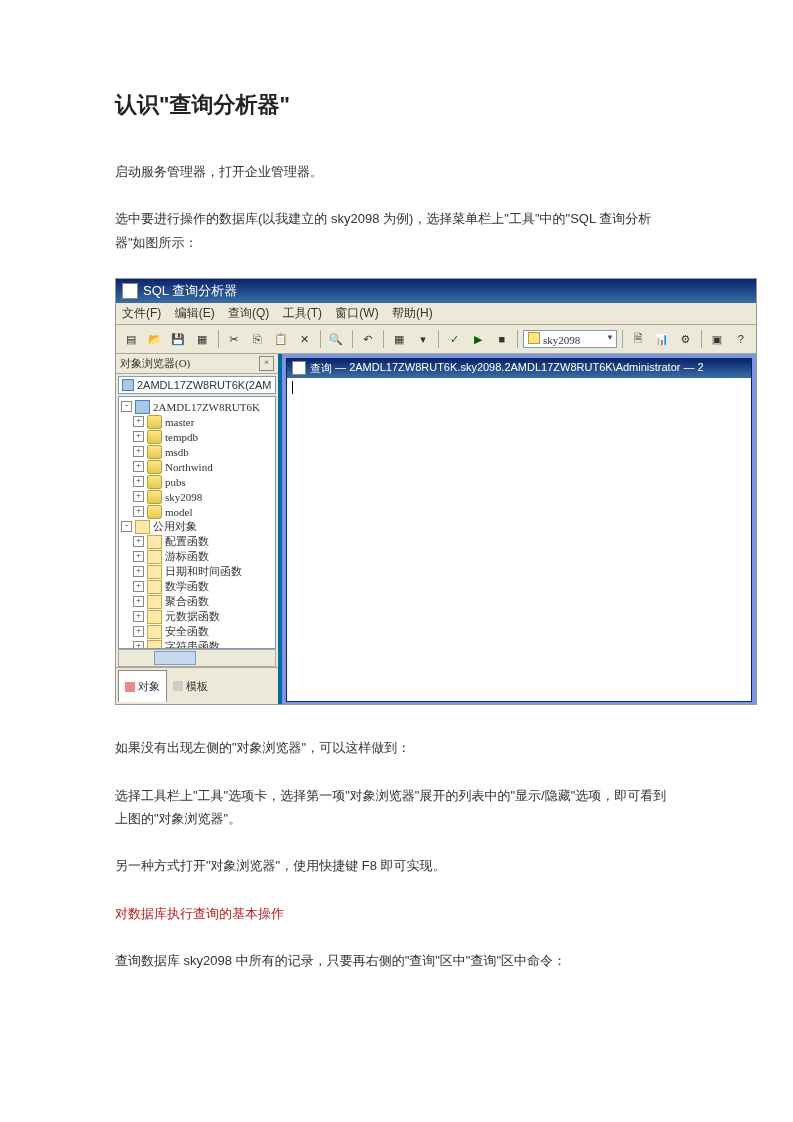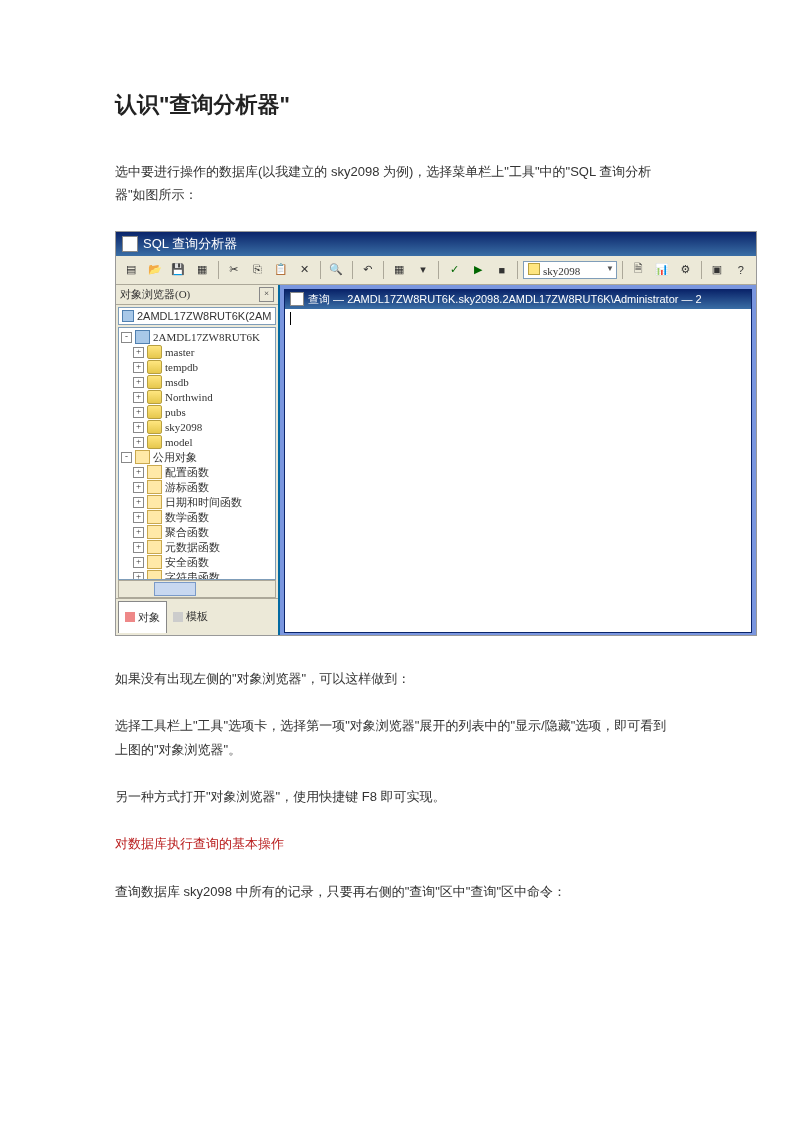--- a/index.html
+++ b/index.html
@@ -11,53 +11,62 @@
 .ss-titlebar{background:linear-gradient(to bottom,#0a246a,#3a6ea5);color:#fff;padding:3px 6px;display:flex;align-items:center;font-size:13px;font-family:SimSun,Arial}
 .ss-titlebar .ticon{display:inline-block;width:14px;height:14px;background:#fff;margin-right:5px;border:1px solid #888}
 .ss-menubar{background:#ece9d8;padding:2px 6px;font-size:12px;font-family:SimSun,Arial;border-bottom:1px solid #aca899}
 .ss-menubar span{margin-right:10px}
 .ss-toolbar{background:#ece9d8;padding:3px 5px;border-bottom:1px solid #aca899;display:flex;align-items:center;gap:3px}
 .tb-btn{width:20px;height:20px;background:#ece9d8;border:1px solid transparent;display:inline-flex;align-items:center;justify-content:center;font-size:11px;color:#333}
 .tb-sep{width:1px;height:18px;background:#aca899;margin:0 2px}
 .tb-sel{border:1px solid #7f9db9;background:#fff;padding:1px 18px 1px 4px;font-size:11px;font-family:SimSun;position:relative;min-width:70px}
 .tb-sel::after{content:"▼";position:absolute;right:2px;top:2px;font-size:8px;color:#555}
 .ss-body{display:flex;height:350px}
-.ob-panel{width:162px;background:#ece9d8;border-right:2px solid #0369a1;display:flex;flex-direction:column}
+.ob-panel{width:162px;background:#ece9d8;border-right:4px solid #0369a1;display:flex;flex-direction:column}
 .ob-title{background:#ece9d8;padding:2px 4px;font-size:11px;font-family:SimSun;border-bottom:1px solid #aca899;display:flex;justify-content:space-between}
 .ob-close{width:13px;height:13px;background:#ece9d8;border:1px solid #888;font-size:9px;text-align:center;line-height:11px}
 .ob-combo{margin:2px;border:1px solid #7f9db9;background:#fff;padding:2px 3px;font-size:11px;font-family:Arial;display:flex;align-items:flex-start}
 .ob-tree{flex:1;background:#fff;border:1px solid #7f9db9;margin:0 2px;overflow:auto;font-size:11px;font-family:SimSun;padding:2px 0}
 .tree-row{display:flex;align-items:center;padding:0 2px;white-space:nowrap;height:15px}
 .tree-exp{width:9px;height:9px;border:1px solid #888;font-size:9px;line-height:7px;text-align:center;margin-right:3px;flex-shrink:0}
 .tree-icon{width:13px;height:12px;margin-right:3px;flex-shrink:0}
 .ic-db{background:linear-gradient(to bottom,#ffe680 0%,#e6c84d 100%);border:1px solid #b8a040;border-radius:2px}
 .ic-fold{background:#ffe9a8;border:1px solid #c9a84d}
 .ic-srv{background:#a8c8e8;border:1px solid #5080b0}
 .tree-sb{height:16px;background:#ece9d8;margin:0 2px;border:1px solid #aca899;position:relative}
 .tree-sb::before{content:"";position:absolute;left:35px;top:1px;width:40px;height:12px;background:#c8d8f0;border:1px solid #7a9ac8}
 .ob-tabs{display:flex;background:#ece9d8;padding:2px;border-top:1px solid #aca899}
 .ob-tab{padding:8px 6px;font-size:11px;font-family:SimSun;display:flex;align-items:center;gap:3px}
 .ob-tab.act{background:#fff;border:1px solid #888;border-bottom:none}
 .main-area{flex:1;background:#7a96df;padding:4px;overflow:hidden}
 .qwin{border:1px solid #0a246a;height:100%;display:flex;flex-direction:column}
-.qwin-title{background:linear-gradient(to bottom,#0a246a,#3a6ea5);color:#fff;padding:2px 5px;font-size:11px;font-family:SimSun,Arial;display:flex;align-items:center;white-space:nowrap;overflow:hidden}
+.qwin-title{background:linear-gradient(to bottom,#0a246a,#3a6ea5);color:#fff;padding:2px 5px;font-size:11px;font-family:SimSun,Arial;display:flex;align-items:flex-start;white-space:nowrap;overflow:hidden}
 .qwin-body{flex:1;background:#fff;padding:3px 5px}
 .cursor{display:inline-block;width:1px;height:13px;background:#000}
 </style>
 </head>
 <body>
 
 <div class="page">
 <h1>认识"查询分析器"</h1>
+<p class="para">启动服务管理器，打开企业管理器。</p>
 <p class="para">选中要进行操作的数据库(以我建立的 sky2098 为例)，选择菜单栏上"工具"中的"SQL 查询分析器"如图所示：</p>
 
 <div class="screenshot">
  <div class="ss-titlebar">
   <span class="ticon"></span>
   <span>SQL 查询分析器</span>
+ </div>
+ <div class="ss-menubar">
+  <span>文件(F)</span>
+  <span>编辑(E)</span>
+  <span>查询(Q)</span>
+  <span>工具(T)</span>
+  <span>窗口(W)</span>
+  <span>帮助(H)</span>
  </div>
  <div class="ss-toolbar">
   <span class="tb-btn">▤</span>
   <span class="tb-btn">📂</span>
   <span class="tb-btn">💾</span>
   <span class="tb-btn">▦</span>
   <span class="tb-sep"></span>
   <span class="tb-btn">✂</span>
   <span class="tb-btn">⎘</span>
   <span class="tb-btn">📋</span>

